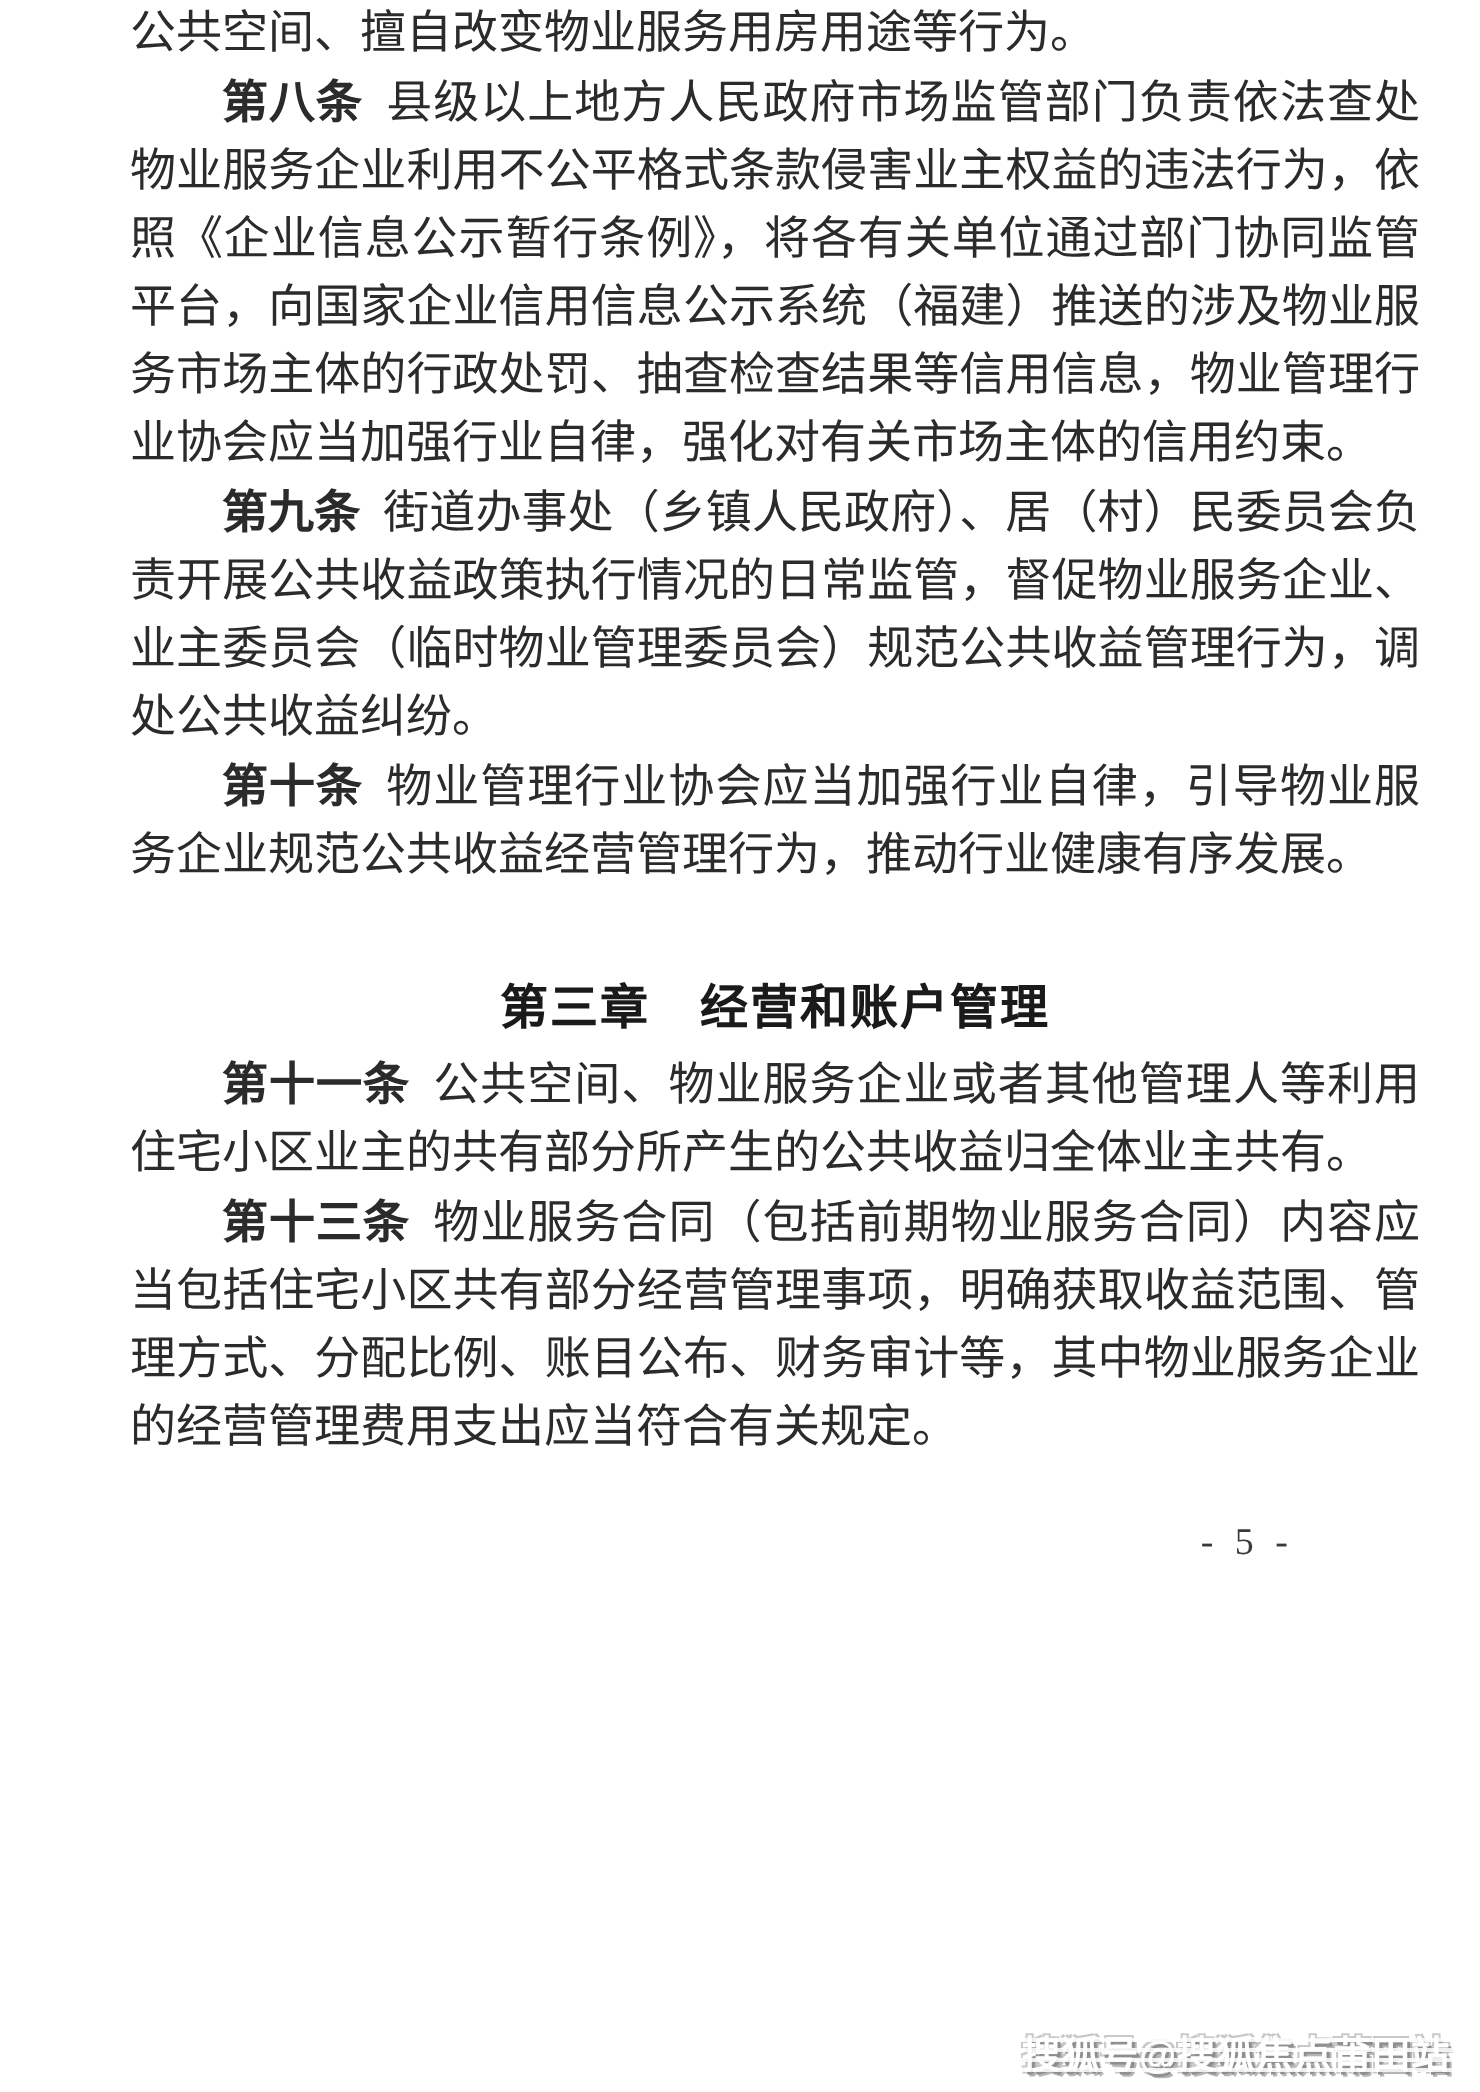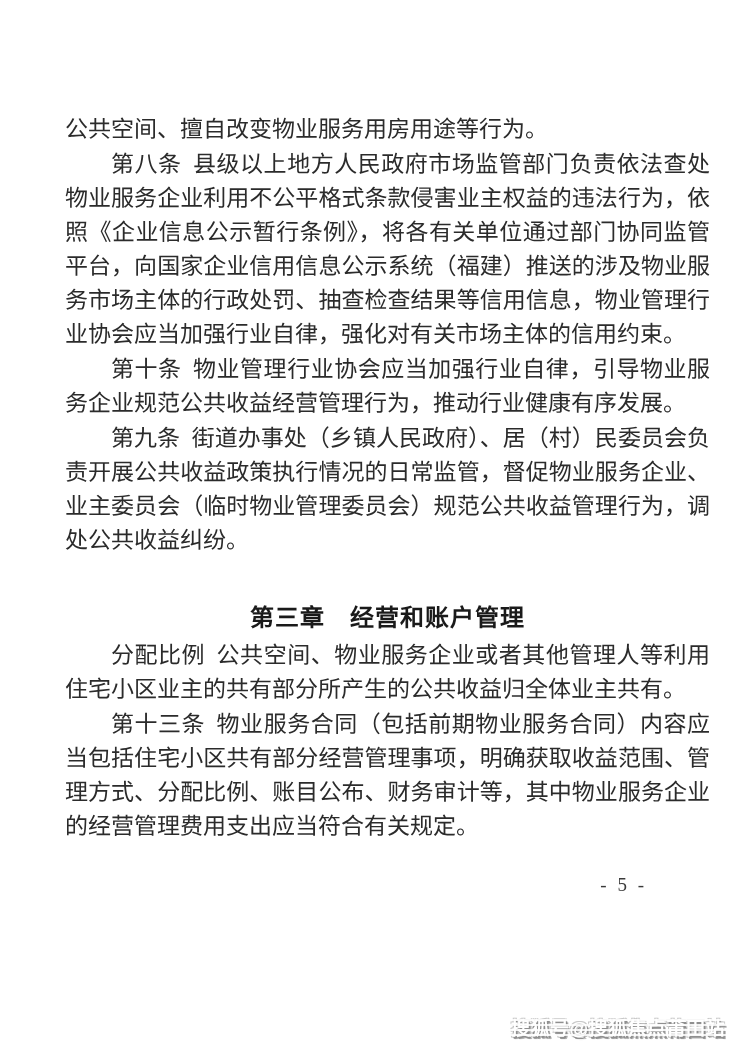--- a/index.html
+++ b/index.html
@@ -12,38 +12,37 @@
     width: 740px;
     height: 1046px;
     background: #ffffff;
     overflow: hidden;
   }
   .content {
     position: absolute;
     left: 65px;
     top: 0;
     width: 645px;
-    padding-top: 113px;
   }
   .par {
     margin: 0;
     font-family: "Liberation Serif", "DejaVu Serif", serif;
     font-size: 23px;
     line-height: 34px;
     color: #2b2b2b;
     text-align: justify;
     text-justify: inter-character;
     text-indent: 2em;
     letter-spacing: 0;
   }
   .par.continuation {
     text-indent: 0;
   }
   .lead {
-    font-weight: normal;
+    font-weight: bold;
     font-family: "Liberation Sans", "DejaVu Sans", sans-serif;
     margin-right: 0.5em;
   }
   .chapter-heading {
     margin: 43px 0 3px 0;
     text-align: center;
     text-indent: 0;
     font-family: Liberation Serif, serif;
     font-weight: bold;
     font-size: 24px;
@@ -99,27 +98,27 @@
 </head>
 <body>
 
 <div class="page">
   <div class="content">
 
     <p class="par continuation"><span>公共空间、擅自改变物业服务用房用途等行为。</span></p>
 
     <p class="par"><span class="lead">第八条</span><span>县级以上地方人民政府市场监管部门负责依法查处物业服务企业利用不公平格式条款侵害业主权益的违法行为，依照《企业信息公示暂行条例》，将各有关单位通过部门协同监管平台，向国家企业信用信息公示系统（福建）推送的涉及物业服务市场主体的行政处罚、抽查检查结果等信用信息，物业管理行业协会应当加强行业自律，强化对有关市场主体的信用约束。</span></p>
 
+    <p class="par"><span class="lead">第九条</span><span>街道办事处（乡镇人民政府）、居（村）民委员会负责开展公共收益政策执行情况的日常监管，督促物业服务企业、业主委员会（临时物业管理委员会）规范公共收益管理行为，调处公共收益纠纷。</span></p>
+
     <p class="par"><span class="lead">第十条</span><span>物业管理行业协会应当加强行业自律，引导物业服务企业规范公共收益经营管理行为，推动行业健康有序发展。</span></p>
-
-    <p class="par"><span class="lead">第九条</span><span>街道办事处（乡镇人民政府）、居（村）民委员会负责开展公共收益政策执行情况的日常监管，督促物业服务企业、业主委员会（临时物业管理委员会）规范公共收益管理行为，调处公共收益纠纷。</span></p>
 
     <h2 class="chapter-heading">第三章　经营和账户管理</h2>
 
-    <p class="par"><span class="lead">分配比例</span><span>公共空间、物业服务企业或者其他管理人等利用住宅小区业主的共有部分所产生的公共收益归全体业主共有。</span></p>
+    <p class="par"><span class="lead">第十一条</span><span>公共空间、物业服务企业或者其他管理人等利用住宅小区业主的共有部分所产生的公共收益归全体业主共有。</span></p>
 
     <p class="par"><span class="lead">第十三条</span><span>物业服务合同（包括前期物业服务合同）内容应当包括住宅小区共有部分经营管理事项，明确获取收益范围、管理方式、分配比例、账目公布、财务审计等，其中物业服务企业的经营管理费用支出应当符合有关规定。</span></p>
 
 
     <div class="page-number">- 5 -</div>
   </div>
 
   <div class="watermark">搜狐号@搜狐焦点莆田站</div>
 </div>
 

